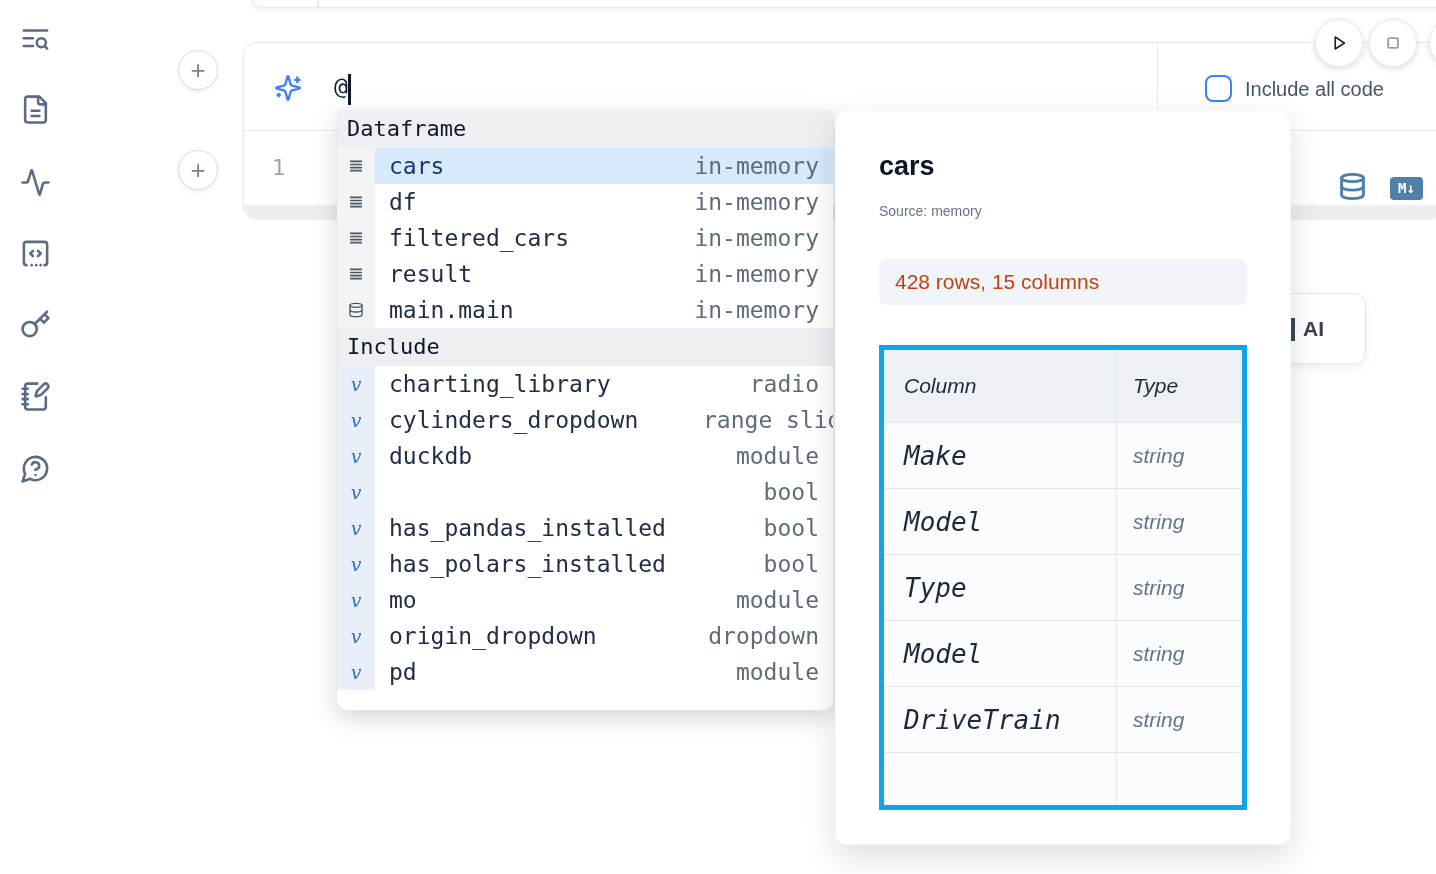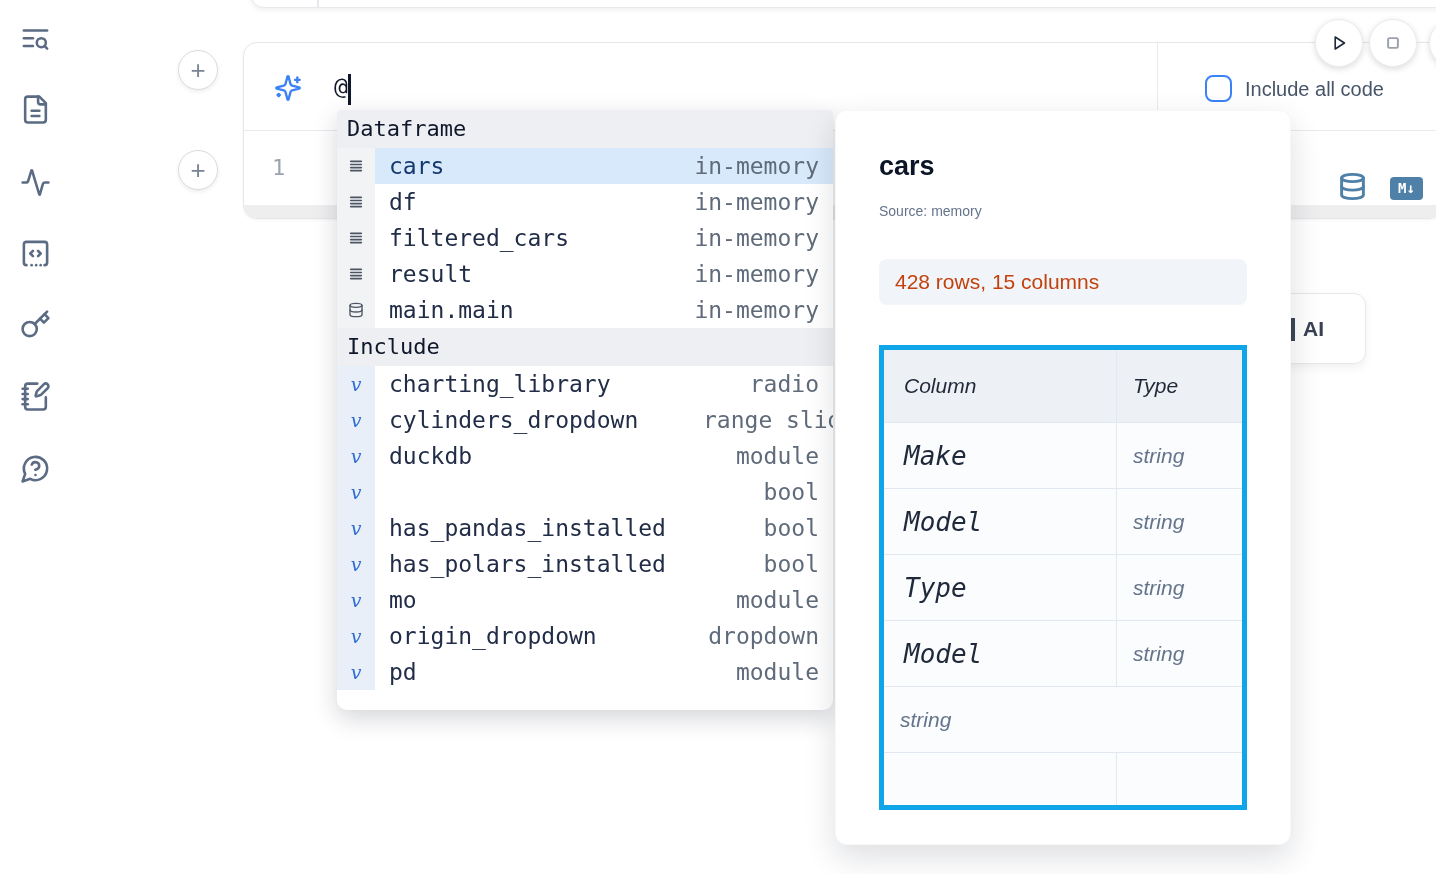--- a/index.html
+++ b/index.html
@@ -401,20 +401,23 @@
         </div>
         <div class="pt-row">
           <span class="pt-c1">
             <span class="pt-name">Model</span>
           </span>
           <span class="pt-c2">
             <span class="pt-type">string</span>
           </span>
         </div>
         <div class="pt-row">
+          <span class="pt-c1">
+            <span class="pt-name">DriveTrain</span>
+          </span>
           <span class="pt-c2">
             <span class="pt-type">string</span>
           </span>
         </div>
         <div class="pt-row">
           <span class="pt-c1"></span>
           <span class="pt-c2"></span>
         </div>
       </div>
   </div>

